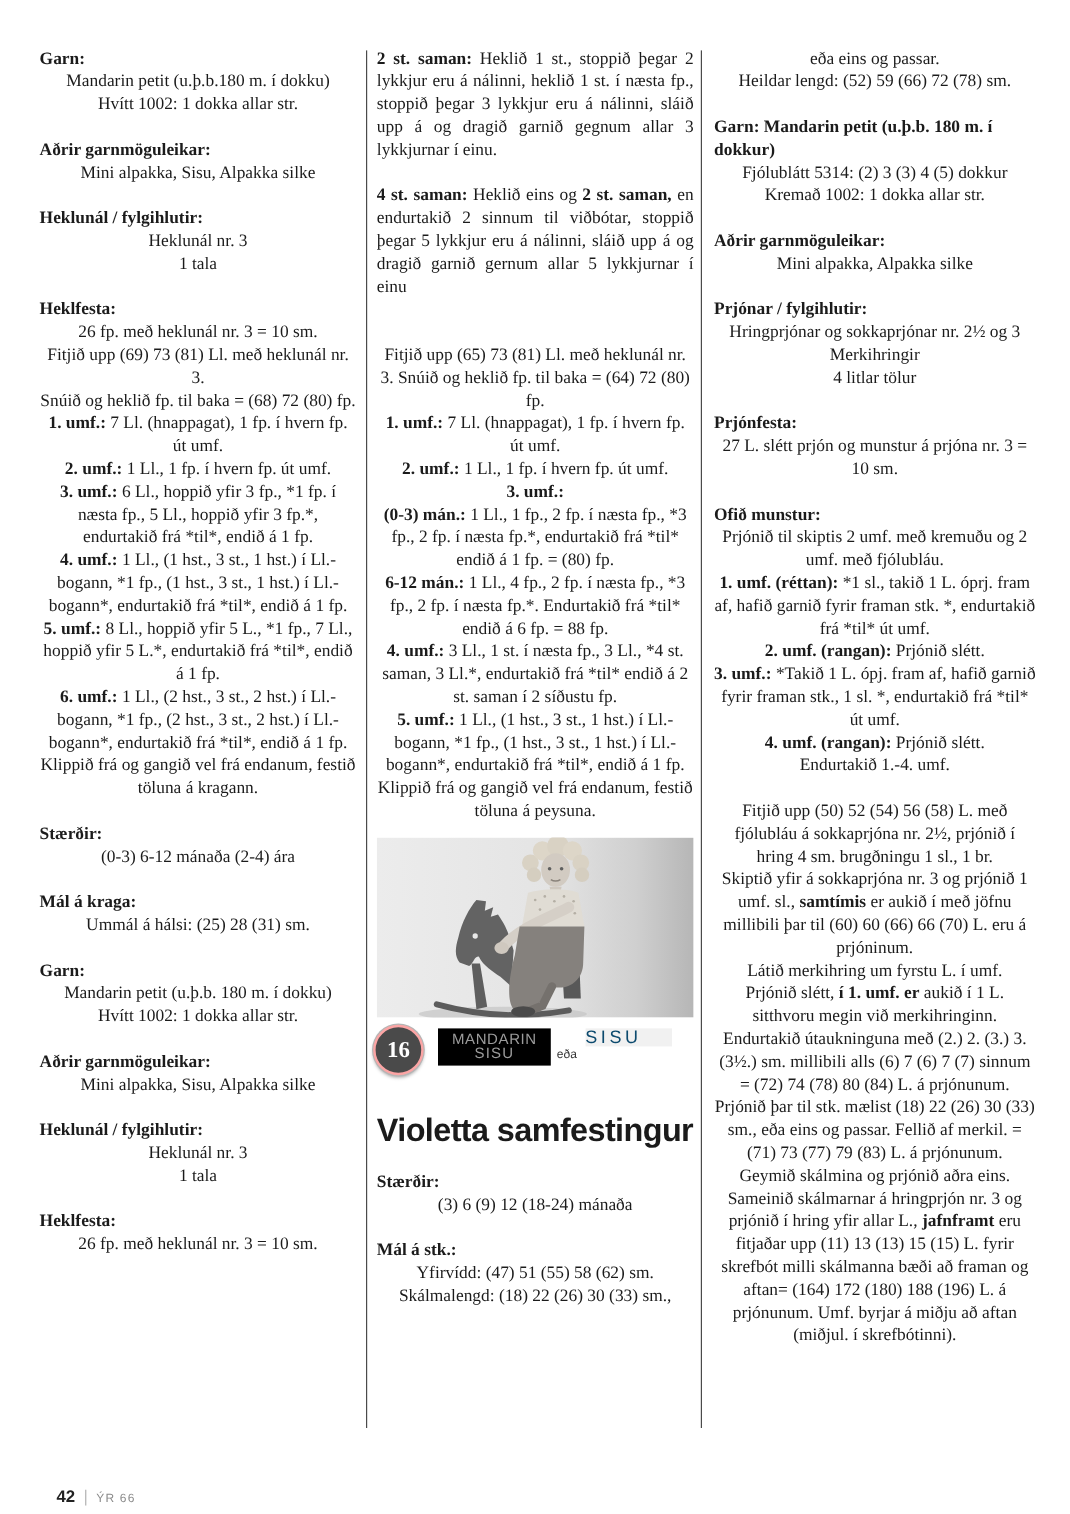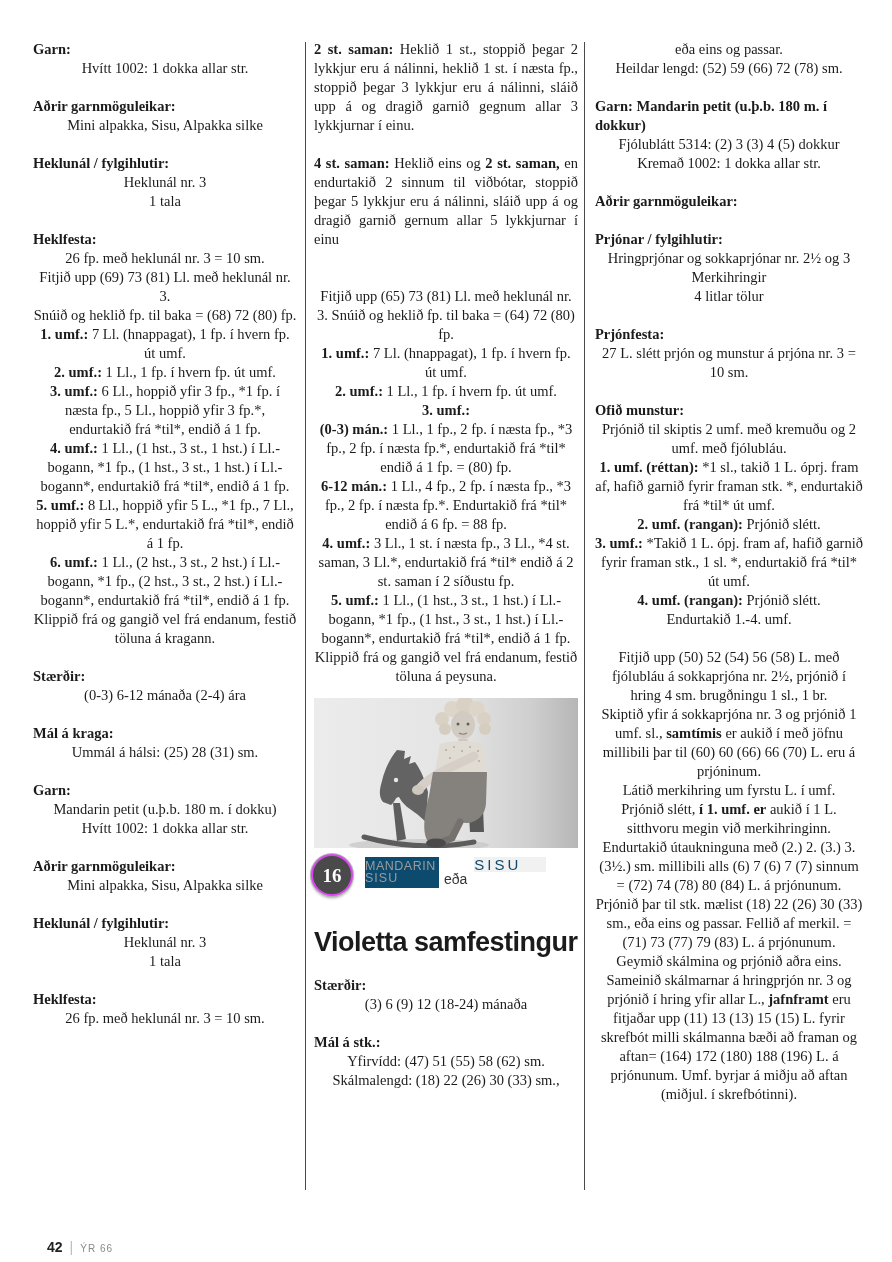--- a/index.html
+++ b/index.html
@@ -27,32 +27,32 @@
     font-family:"Liberation Sans", sans-serif;font-weight:bold;
     font-size:27px;line-height:30px;letter-spacing:-0.5px;margin-top:27px;
   }
 
   
   .figure{margin-top:12px;width:264px;height:150px;display:block;}
   .figure svg{display:block;}
   .badge-row{margin-top:6px;display:flex;align-items:flex-start;height:46px;position:relative;}
   .badge{
     width:38px;height:38px;border-radius:50%;background:#4a4a4a;
-    border:2px solid #d946ef;box-shadow:0 0 0 1px #b5b5b5, 0 2px 3px rgba(0,0,0,0.35);
+    border:2px solid #fca5a5;box-shadow:0 0 0 1px #b5b5b5, 0 2px 3px rgba(0,0,0,0.35);
     color:#ffffff;font-family:"Liberation Serif",serif;font-weight:bold;font-size:19px;
     display:flex;align-items:center;justify-content:center;flex:0 0 auto;margin-left:-3px;
   }
   .brand-box{
-    margin-left:12px;margin-top:3px;background:#0c4a6e;width:74px;padding:3px 0 4px 0;
-    text-align:left;color:#9b9b9b;font-family:"Liberation Sans",sans-serif;
+    margin-left:12px;margin-top:3px;background:#000000;width:94px;padding:3px 0 4px 0;
+    text-align:center;color:#9b9b9b;font-family:"Liberation Sans",sans-serif;
     font-size:12.5px;line-height:12px;letter-spacing:0.5px;
   }
   .brand-box .l2{letter-spacing:1px;}
   .connector{
-    font-family:"Liberation Sans",sans-serif;font-size:14px;color:#333333;
+    font-family:"Liberation Sans",sans-serif;font-size:10px;color:#333333;
     margin:16px 0 0 5px;
   }
   .sisu-box{
     margin-left:7px;margin-top:3px;background:#f1f1f1;width:72px;height:15px;
     display:flex;align-items:center;justify-content:flex-start;color:#0c4a6e;
     font-family:"Liberation Sans",sans-serif;font-size:15px;letter-spacing:3px;
   }
 
   .footer{
     position:absolute;left:47px;top:1219px;font-family:"Liberation Sans",sans-serif;
@@ -65,20 +65,21 @@
 </head>
 <body>
 
 <div class="page">
 
   <div class="vrule" id="rule1"></div>
   <div class="vrule" id="rule2"></div>
 
   <div class="col" id="col1">
       <div class="b-head">Garn:</div>
+      <p class="b-para">Mandarin petit (u.þ.b.180 m. í dokku)</p>
       <p class="b-para">Hvítt 1002: 1 dokka allar str.</p>
       <div class="b-head">Aðrir garnmöguleikar:</div>
       <p class="b-para">Mini alpakka, Sisu, Alpakka silke</p>
       <div class="b-head">Heklunál / fylgihlutir:</div>
       <p class="b-para">Heklunál nr. 3</p>
       <p class="b-para">1 tala</p>
       <div class="b-head">Heklfesta:</div>
       <p class="b-para">26 fp. með heklunál nr. 3 = 10 sm.</p>
       <p class="b-para">Fitjið upp (69) 73 (81) Ll. með heklunál nr. 3.</p>
       <p class="b-para">Snúið og heklið fp. til baka = (68) 72 (80) fp.</p>
@@ -200,20 +201,21 @@
       </div>
   </div>
 
   <div class="col" id="col3">
       <p class="b-para">eða eins og passar.</p>
       <p class="b-para">Heildar lengd: (52) 59 (66) 72 (78) sm.</p>
       <div class="b-head">Garn: Mandarin petit (u.þ.b. 180 m. í dokkur)</div>
       <p class="b-para">Fjólublátt 5314: (2) 3 (3) 4 (5) dokkur</p>
       <p class="b-para">Kremað 1002: 1 dokka allar str.</p>
       <div class="b-head">Aðrir garnmöguleikar:</div>
+      <p class="b-para">Mini alpakka, Alpakka silke</p>
       <div class="b-head">Prjónar / fylgihlutir:</div>
       <p class="b-para">Hringprjónar og sokkaprjónar nr. 2½ og 3</p>
       <p class="b-para">Merkihringir</p>
       <p class="b-para">4 litlar tölur</p>
       <div class="b-head">Prjónfesta:</div>
       <p class="b-para">27 L. slétt prjón og munstur á prjóna nr. 3 = 10 sm.</p>
       <div class="b-head">Ofið munstur:</div>
       <p class="b-para">Prjónið til skiptis 2 umf. með kremuðu og 2 umf. með fjólubláu.</p>
       <p class="b-para"><b>1. umf. (réttan):</b><span> *1 sl., takið 1 L. óprj. fram af, hafið garnið fyrir framan stk. *, endurtakið frá *til* út umf.</span></p>
       <p class="b-para"><b>2. umf. (rangan):</b><span> Prjónið slétt.</span></p>

